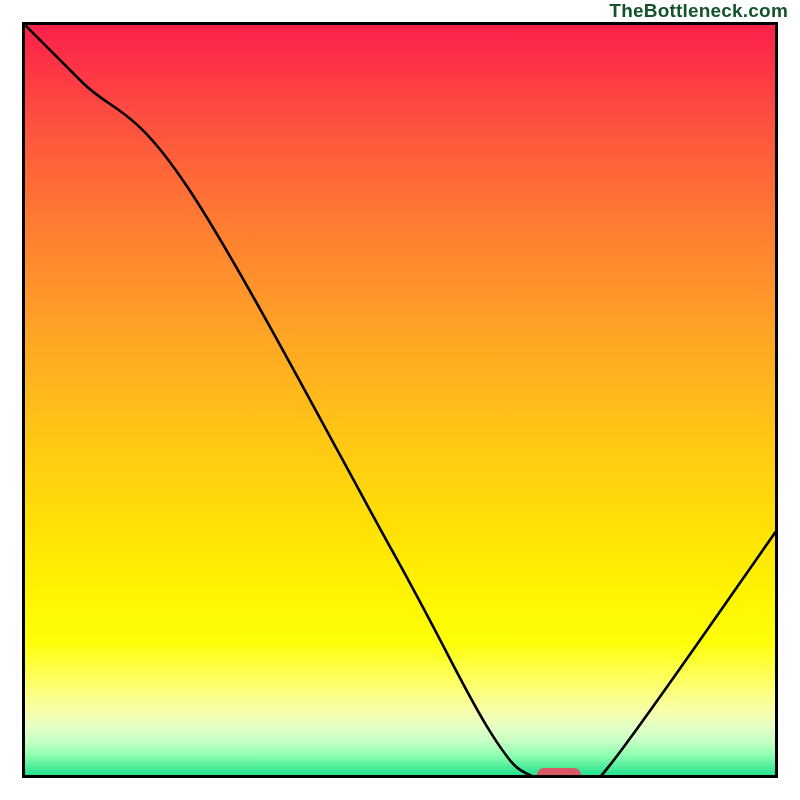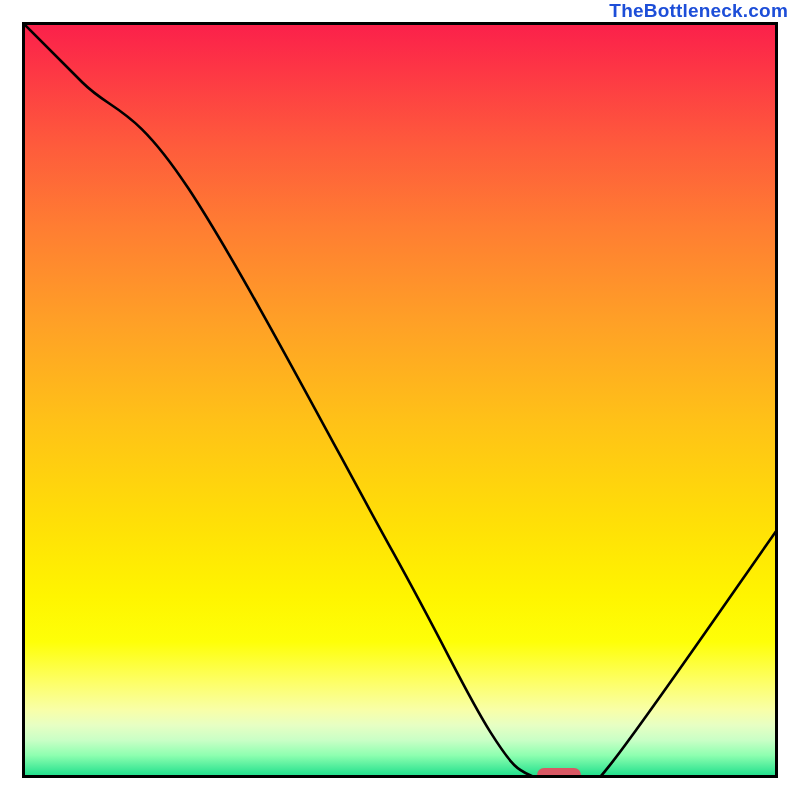--- a/index.html
+++ b/index.html
@@ -76,21 +76,21 @@
     box-sizing: border-box;
     pointer-events: none;
   }
   .watermark {
     position: absolute;
     top: 0;
     right: 12px;
     font-family: Arial, Helvetica, sans-serif;
     font-size: 19px;
     font-weight: 600;
-    color: #1d4ed8;
+    color: #14532d;
     letter-spacing: 0.2px;
   }
 </style>
 </head>
 <body>
 
 <div class="frame">
 
   <div class="plot-area">
     <div class="gradient"></div>

